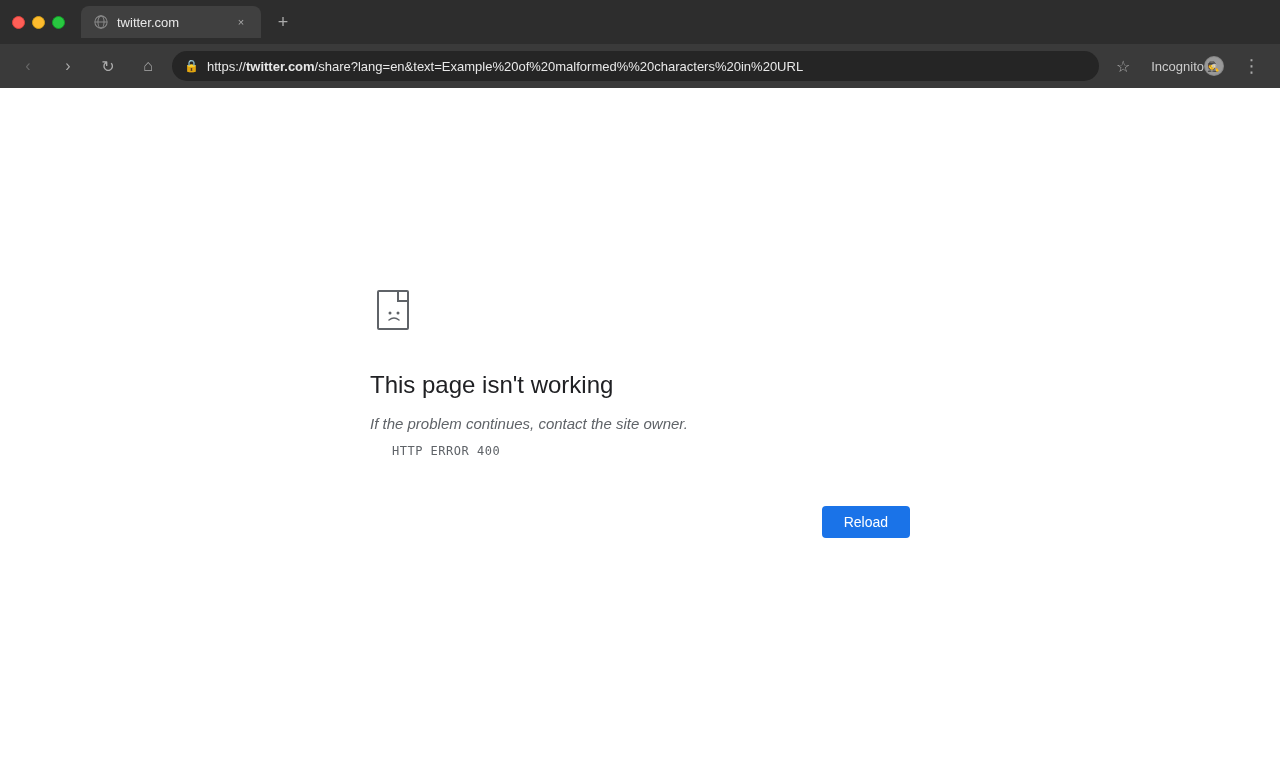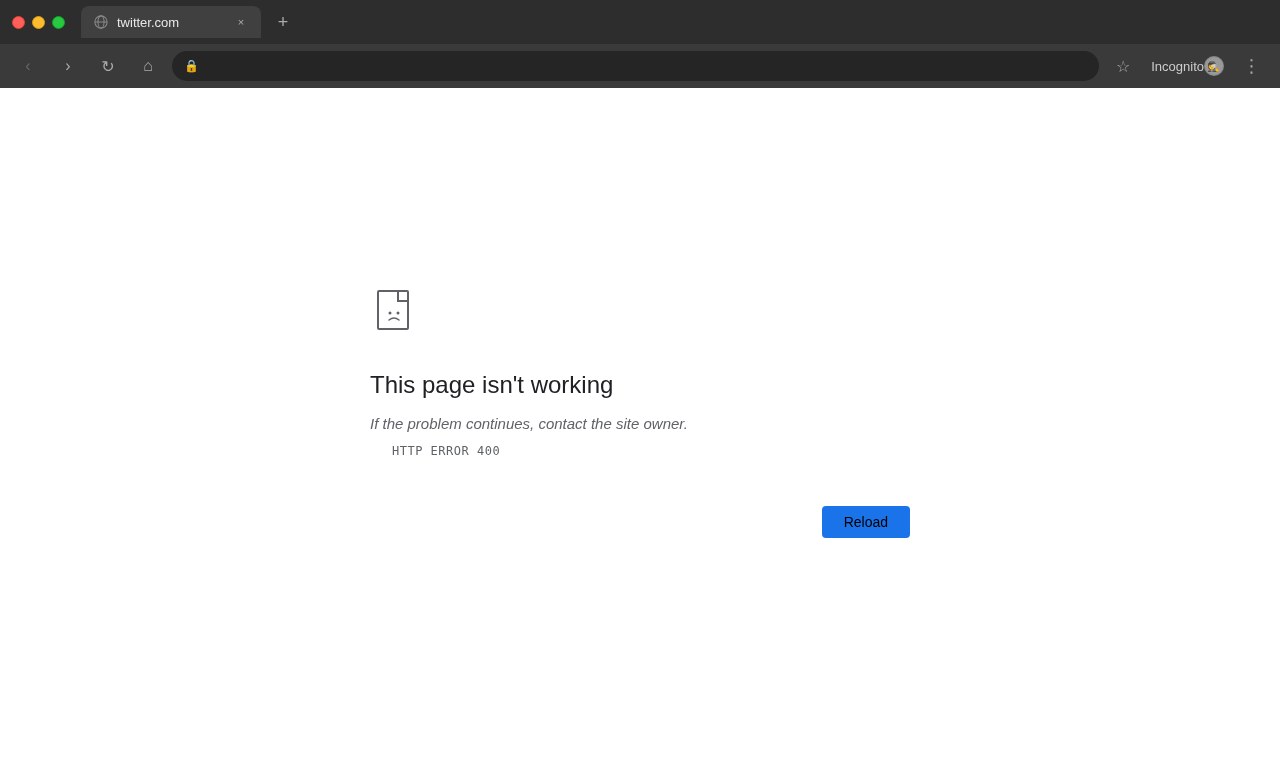--- a/index.html
+++ b/index.html
@@ -205,21 +205,21 @@
     }
 
     .reload-btn-wrapper {
       width: 100%;
       display: flex;
       justify-content: flex-end;
     }
 
     .reload-btn {
       background: #1a73e8;
-      color: #000000;
+      color: #ffffff;
       border: none;
       border-radius: 4px;
       padding: 8px 22px;
       font-size: 14px;
       cursor: pointer;
       font-family: -apple-system, BlinkMacSystemFont, 'Segoe UI', sans-serif;
       font-weight: 500;
     }
   </style>
 </head>
@@ -259,20 +259,23 @@
     </div>
     <div class="nav-btn">
       <span>↻</span>
     </div>
     <div class="nav-btn">
       <span>⌂</span>
     </div>
 
     <div class="address-bar">
       <span class="lock-icon">🔒</span>
+      <span class="address-url">
+        <span>https://</span><span class="domain">twitter.com</span><span>/share?lang=en&amp;text=Example%20of%20malformed%%20characters%20in%20URL</span>
+      </span>
     </div>
 
     <div class="nav-right">
       <div class="nav-btn">
         <span>☆</span>
       </div>
 
       <div class="incognito-badge">
         <span>Incognito</span>
         <div class="incognito-icon">

